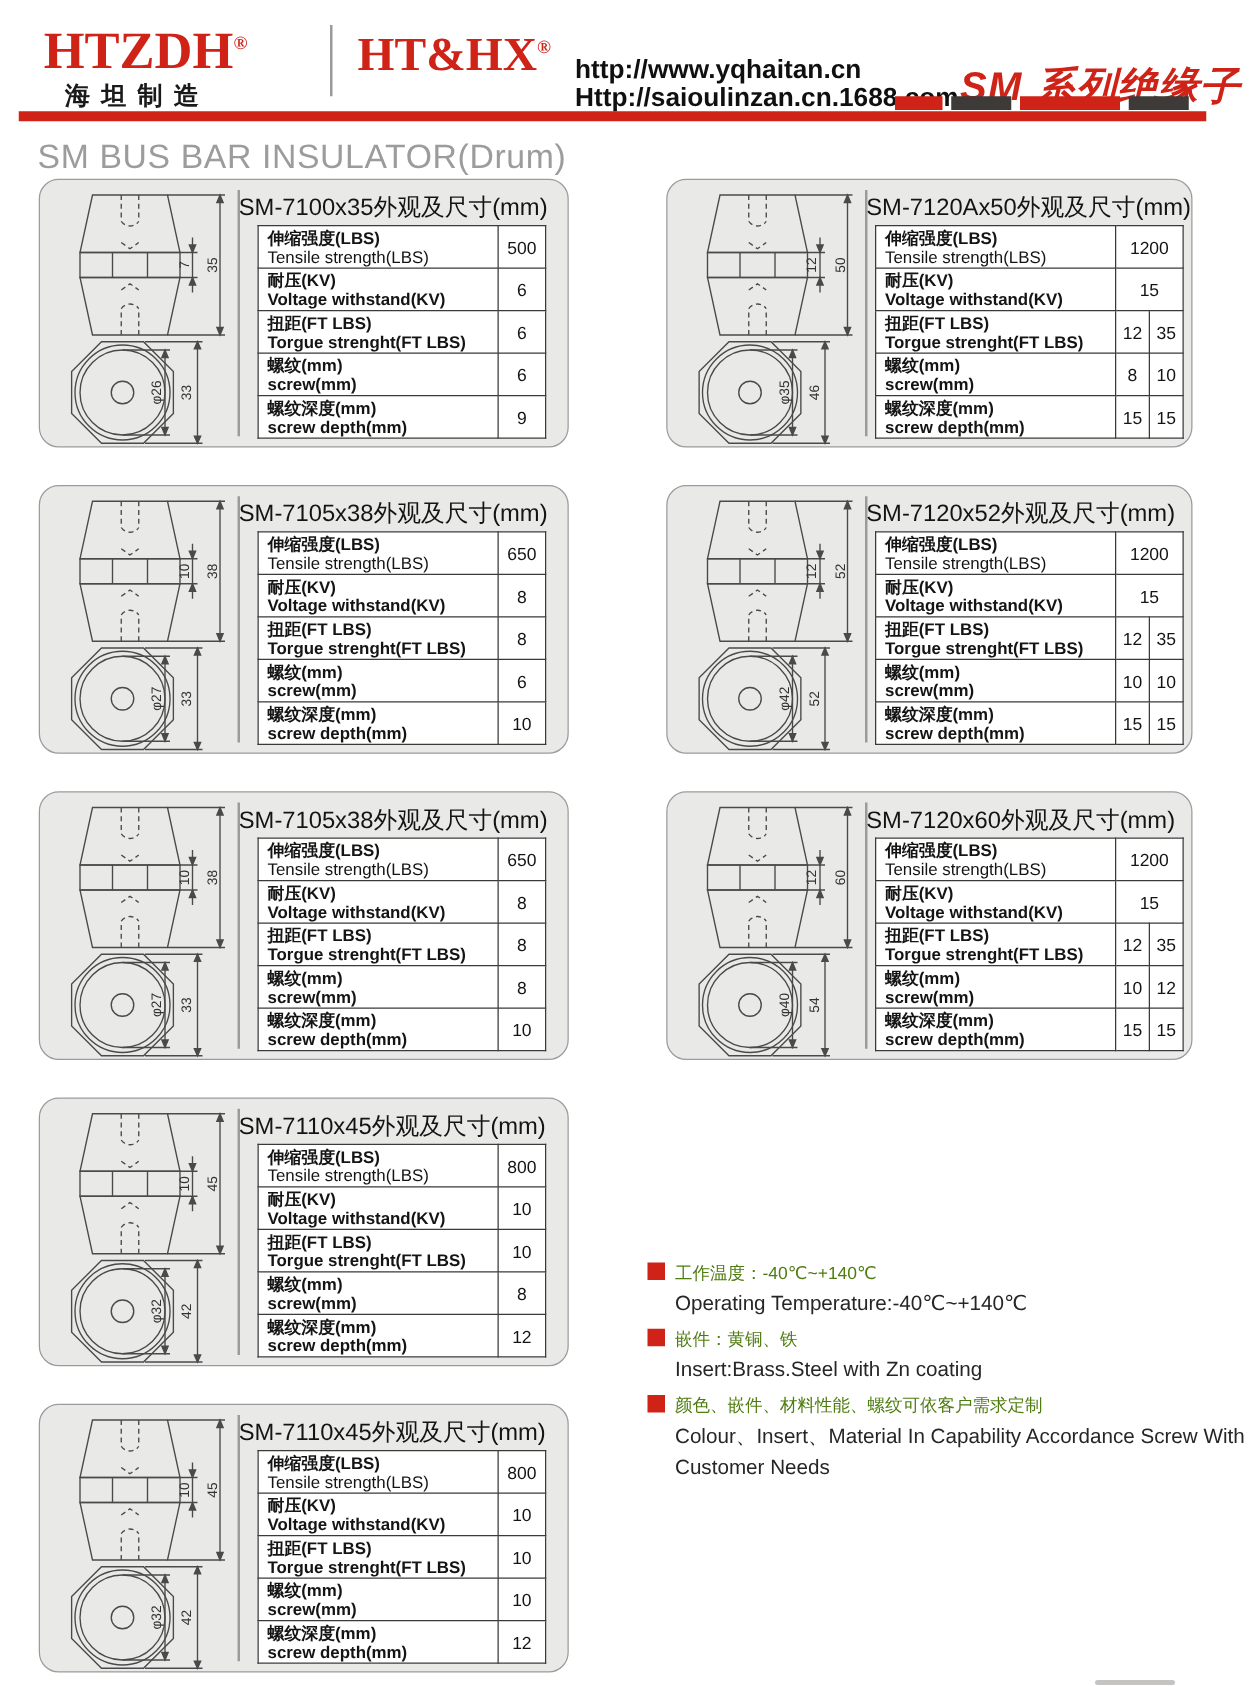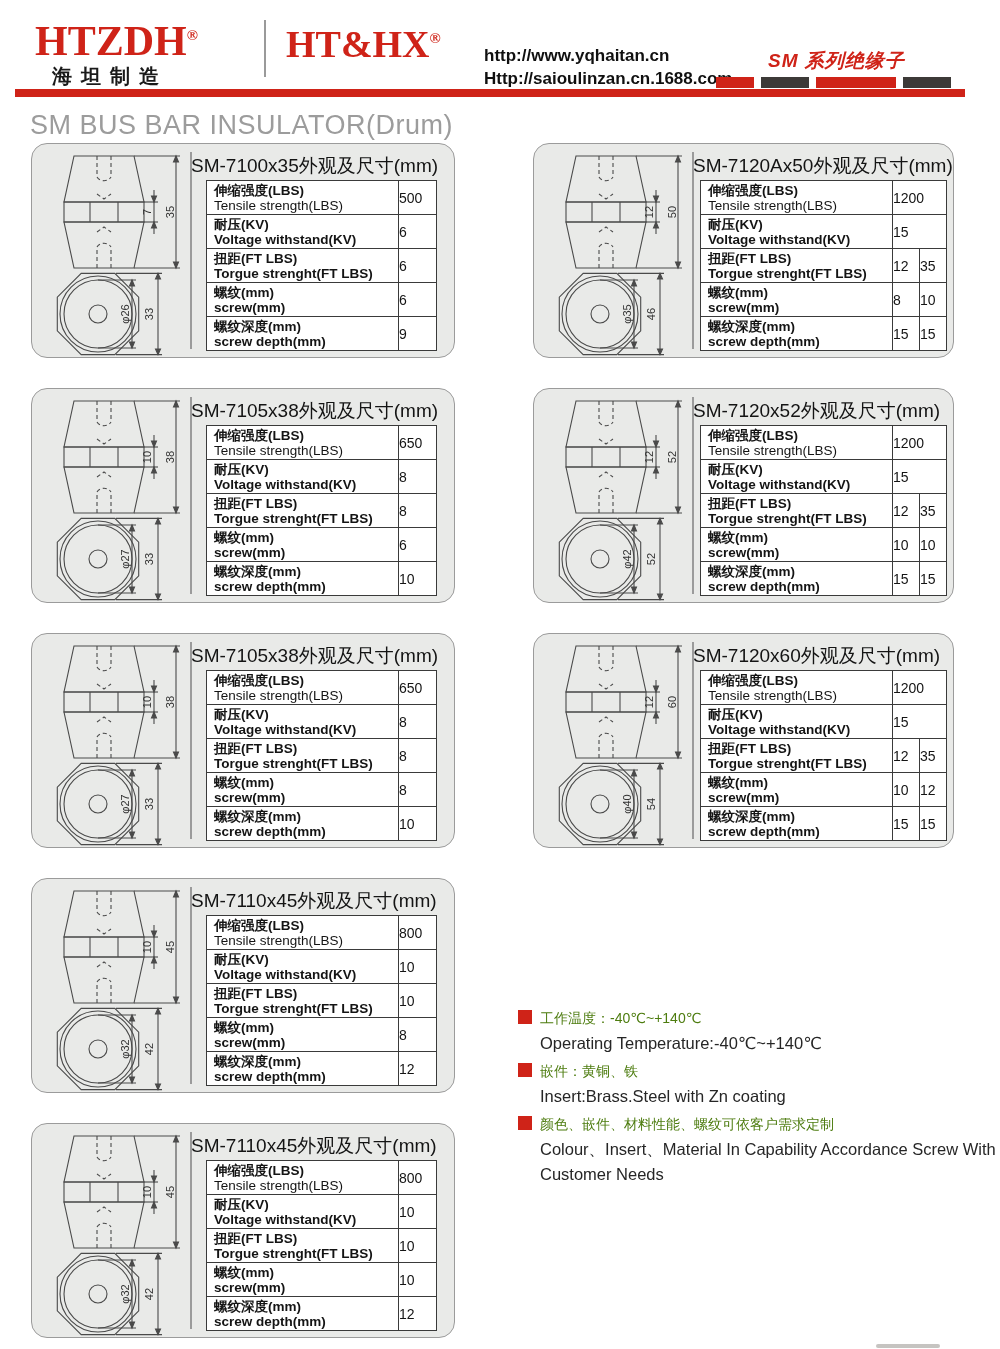--- a/index.html
+++ b/index.html
@@ -7,22 +7,22 @@
         font-family:"Liberation Sans","DejaVu Sans",sans-serif;color:#141414}
 
   
   .logo1{position:absolute;left:35px;top:20px;font-family:"Liberation Serif","DejaVu Serif",serif;
          font-weight:bold;font-size:42px;color:#cf2318;line-height:1;white-space:nowrap}
   .logo2{position:absolute;left:286px;top:25px;font-family:"Liberation Serif","DejaVu Serif",serif;
          font-weight:bold;font-size:38px;color:#cf2318;line-height:1;white-space:nowrap}
   .reg{font-size:15px;vertical-align:super;font-weight:bold}
   .logo-sub{position:absolute;left:52px;top:63px;font-size:20px;font-weight:bold;color:#1a1a1a;letter-spacing:9px;white-space:nowrap}
   .logo-divider{position:absolute;left:264px;top:20px;width:2px;height:57px;background:#9a9a9a}
-  .urls{position:absolute;left:484px;top:44px;font-size:17px;font-weight:bold;color:#101010;line-height:23px}
-  .series{position:absolute;left:768px;top:48px;font-size:19px;font-style:italic;font-weight:bold;
+  .urls{position:absolute;left:460px;top:44px;font-size:21px;font-weight:bold;color:#101010;line-height:23px}
+  .series{position:absolute;left:768px;top:48px;font-size:32px;font-style:italic;font-weight:bold;
           color:#cf2318;letter-spacing:1px;white-space:nowrap}
   .blocks{position:absolute;left:716px;top:77px;height:11px;display:flex;gap:7px}
   .bk{height:11px}
   .bk.r{background:#cf2318}
   .bk.d{background:#3d3a38}
   .redbar{position:absolute;left:15px;top:89px;width:950px;height:8px;background:#cf2318}
   .page-title{position:absolute;left:30px;top:110px;font-size:27px;color:#9c9c9c;letter-spacing:.5px;white-space:nowrap}
 
   
   .card{position:absolute;width:422px;height:213px;background:#e9eae8;border:1.5px solid #9b9b9b;border-radius:16px}
@@ -30,21 +30,21 @@
   .drawing{position:absolute;left:4px;top:0}
   .cdiv{position:absolute;left:158px;top:8px;height:197px;width:1.5px;background:#9b9b9b}
   .ctitle{position:absolute;left:159px;top:9px;width:257px;text-align:left;font-size:19px;color:#141414;white-space:nowrap}
   .ctable{position:absolute;left:174px;top:36px;border-collapse:collapse;background:#fff;table-layout:fixed}
   .rc .ctable{left:166px}
   .ctable td{border:1.4px solid #3a3a3a;height:31px;box-sizing:content-box;padding:0;overflow:hidden}
   td.lc{padding:1px 4px 1px 7px}
   .zh{font-size:13.5px;font-weight:700;line-height:15px;white-space:nowrap}
   .en{font-size:13.5px;font-weight:700;line-height:15px;white-space:nowrap}
   .en.rg{font-weight:400}
-  td.vc{font-size:14px}
+  td.vc{text-align:center;font-size:14px}
   .dim{font-size:11px;font-family:"Liberation Sans","DejaVu Sans",sans-serif;fill:#333;
        text-anchor:middle;dominant-baseline:middle}
 
   
   .notes{position:absolute;left:518px;top:1006px;width:478px}
   .note{margin-bottom:3px}
   .nzh{font-size:14px;font-weight:400;color:#4d7c0f;line-height:25px;white-space:nowrap}
   .bullet{display:inline-block;width:14px;height:14px;background:#cf2318;margin-right:8px;vertical-align:-1px}
   .nen{font-size:16.5px;color:#262626;line-height:25px;padding-left:22px}
 

